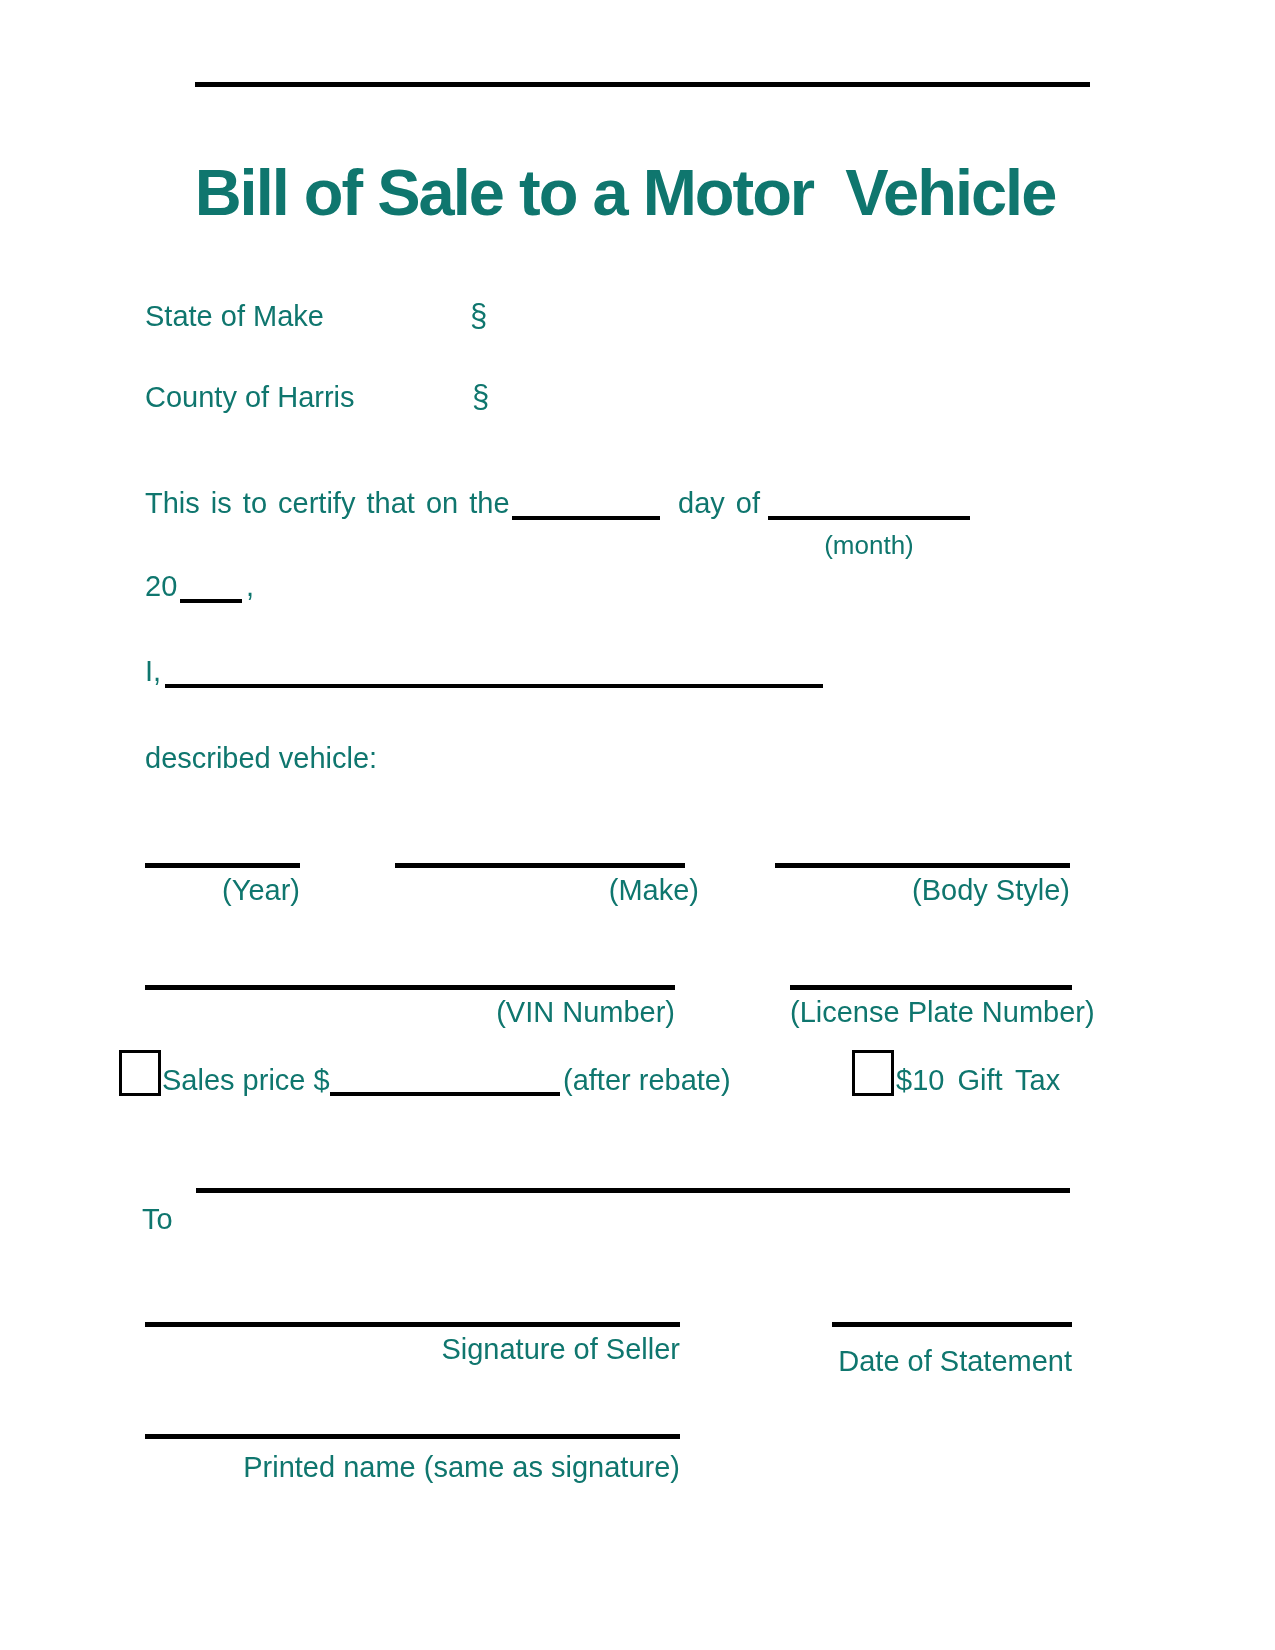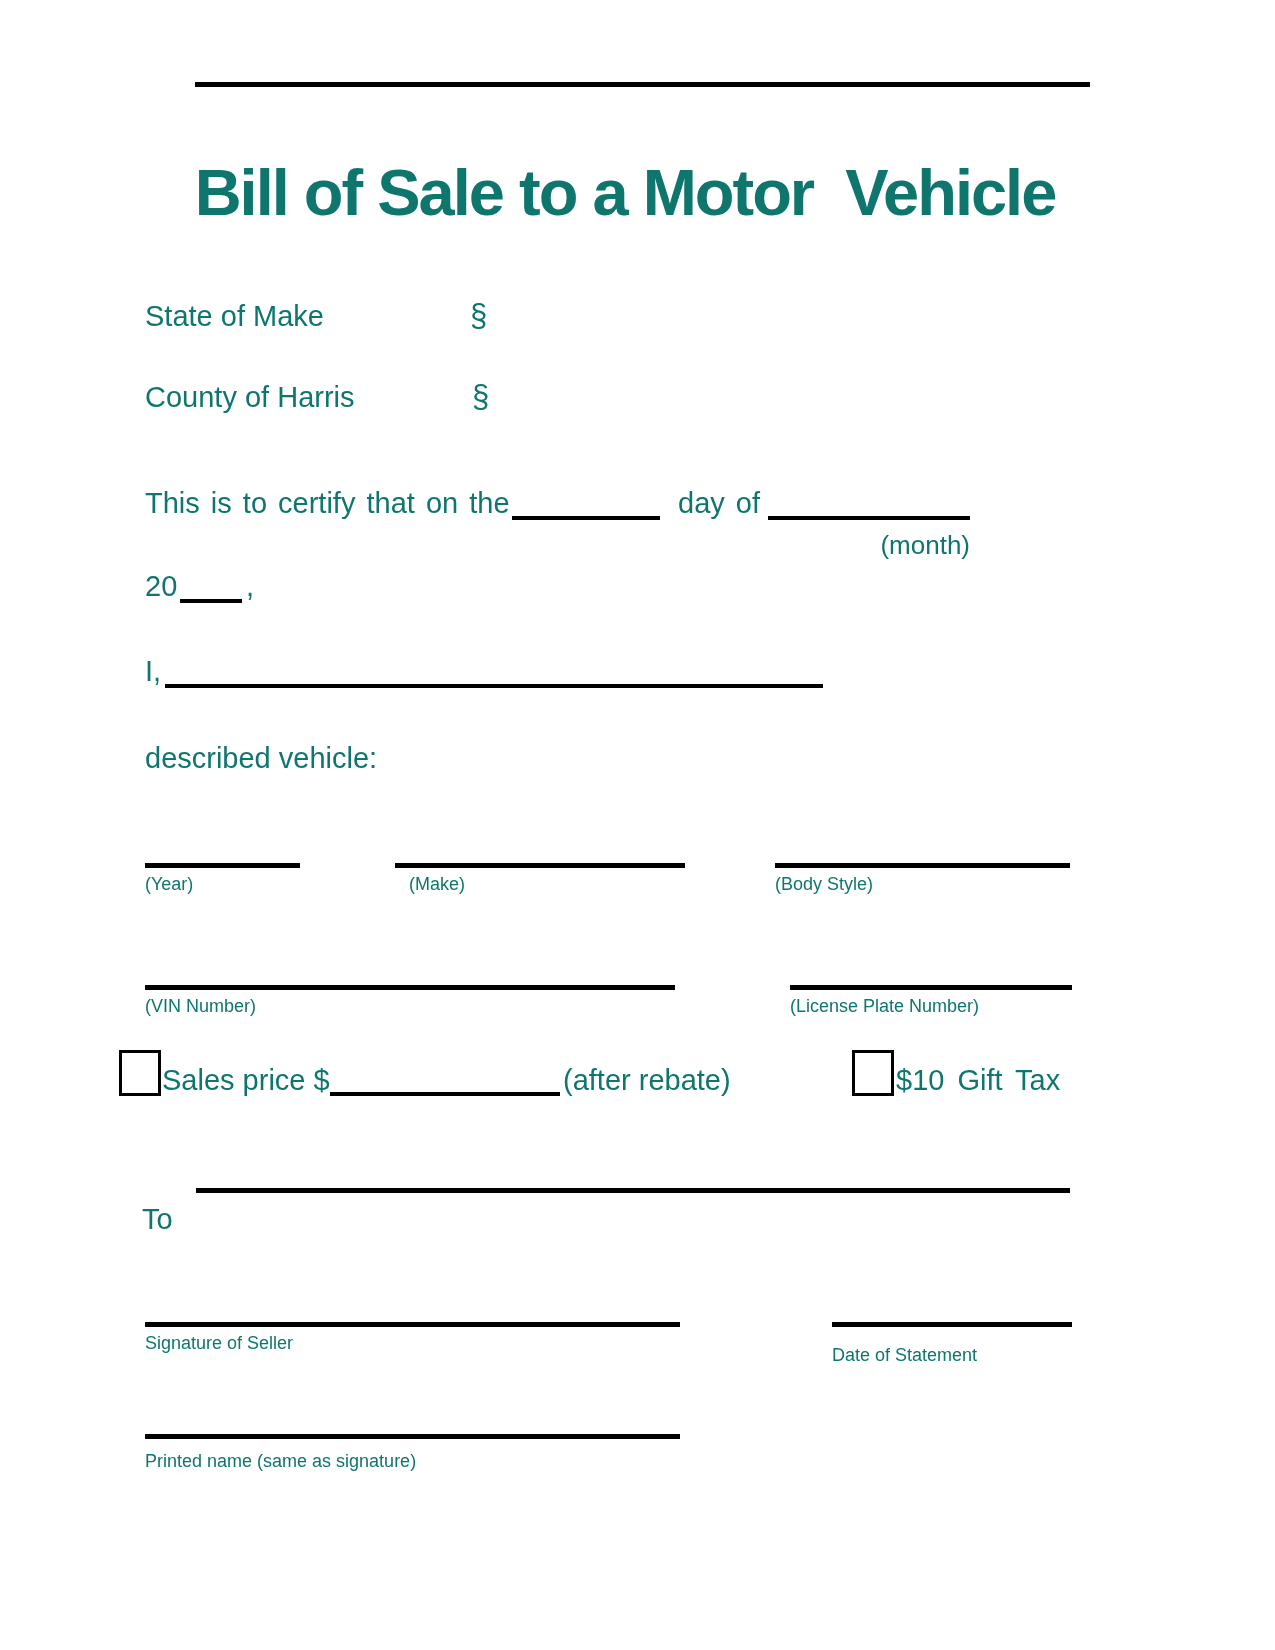--- a/index.html
+++ b/index.html
@@ -9,21 +9,21 @@
     height:1650px;
     background:#ffffff;
     font-family:"Liberation Sans","DejaVu Sans",sans-serif;
     color:#0f766e;
     overflow:hidden;
     padding-left:31px;
   }
   .abs{position:absolute;}
   .txt{font-size:29px;line-height:1.15;white-space:nowrap;}
   .fline{position:absolute;background:#000;}
-  .caption{font-size:18px;line-height:1.1;text-align:left;white-space:nowrap;}
+  .caption{font-size:29px;line-height:1.1;text-align:right;white-space:nowrap;}
   .smallcap{font-size:26px;line-height:1.1;text-align:center;white-space:nowrap;}
   .title{
     font-size:65px;
     font-weight:bold;
     letter-spacing:-2px;
     line-height:1.0;
     text-align:center;
     white-space:pre;
   }
   .checkbox{
@@ -49,21 +49,21 @@
   <div class="abs txt" style="left:145px;top:300px;">State of Make</div>
   <div class="abs txt sect" style="left:470px;top:298px;">§</div>
 
   <div class="abs txt" style="left:145px;top:381px;">County of Harris</div>
   <div class="abs txt sect" style="left:472px;top:379px;">§</div>
 
   <div class="abs txt wsp3" style="left:145px;top:487px;">This is to certify that on the</div>
   <div class="fline" style="left:512px;top:516px;width:148px;height:4px;"></div>
   <div class="abs txt wsp3" style="left:678px;top:487px;">day of</div>
   <div class="fline" style="left:768px;top:516px;width:202px;height:4px;"></div>
-  <div class="abs smallcap" style="left:768px;top:531px;width:202px;text-align:right;">(month)</div>
+  <div class="abs smallcap" style="left:768px;top:531px;width:202px;">(month)</div>
 
   <div class="abs txt" style="left:145px;top:570px;">20</div>
   <div class="fline" style="left:180px;top:599px;width:62px;height:4px;"></div>
   <div class="abs txt" style="left:246px;top:570px;">,</div>
 
   <div class="abs txt" style="left:145px;top:655px;">I,</div>
   <div class="fline" style="left:165px;top:684px;width:658px;height:4px;"></div>
 
   <div class="abs txt" style="left:145px;top:742px;">described vehicle:</div>
 

